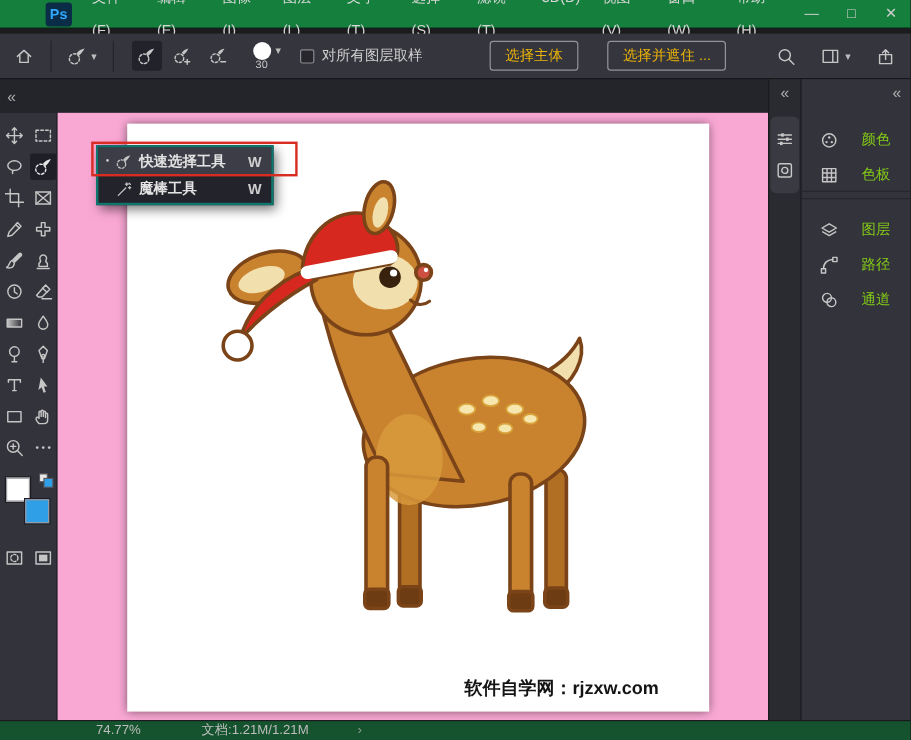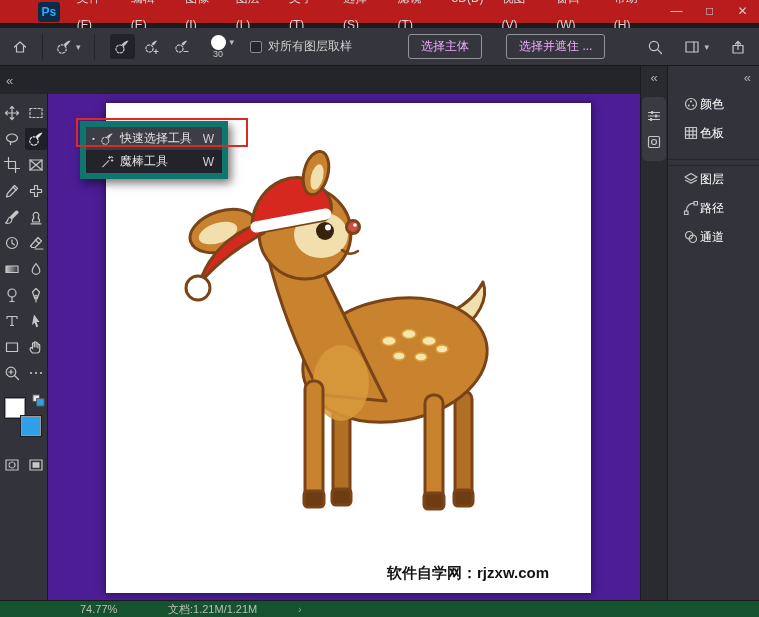--- a/index.html
+++ b/index.html
@@ -6,21 +6,21 @@
   html,body { background:#000; }
   #root{
     position:relative; width:759px; height:617px; overflow:hidden;
     background:#1c1c1f; color:#d6d6d6;
     font-family:"Liberation Sans", sans-serif; font-size:12px;
   }
   svg.i{ width:16px;height:16px; stroke:#c6c6c6; fill:none; stroke-width:1.2;
          stroke-linecap:round; stroke-linejoin:round; display:block; }
   
   .titlebar{ position:absolute; top:0; left:0; right:0; height:24px;
-    background:#b91c1c; border-bottom:1px solid #101014;
+    background:#15803d; border-bottom:1px solid #101014;
     display:flex; align-items:center;padding-left:30px; }
   .ps-logo{ width:23px; height:20px; margin-left:8px; background:#0a2c47;
     color:#31a8ff; font-weight:bold; font-size:12px; border-radius:3px;
     display:flex; align-items:center; justify-content:center; }
   .menus{ display:flex; margin-left:8px; }
   .menu{ padding:0 9px; line-height:27px; font-size:12px; color:#d6d6d6; cursor:default; }
   .wincontrols{ margin-left:auto; display:flex; }
   .winbtn{ width:33px; text-align:center; line-height:27px; font-size:12px; color:#cfcfcf; }
   
   .optionsbar{ position:absolute; top:28px; left:0; right:0; height:38px;
@@ -31,21 +31,21 @@
   .preset{ display:flex; align-items:center; gap:4px; padding:3px 4px; border-radius:3px; }
   .caret{ font-size:9px; color:#bdbdbd; }
   .modes{ display:flex; gap:5px; margin-left:6px; }
   .mode{ width:25px; height:25px; display:flex; align-items:center; justify-content:center; border-radius:3px; }
   .mode.sel{ background:#22222a; }
   .bsize{ margin-left:16px; display:grid; grid-template-columns:auto auto; column-gap:4px; align-items:center; }
   .bcircle{ width:15px; height:15px; border-radius:50%; background:#fff; }
   .bnum{ font-size:9px; color:#c6c6c6; text-align:center; line-height:9px; }
   .cbwrap{ display:flex; align-items:center; font-size:12px; color:#d0d0d0; }
   .cb{ width:12px; height:12px; background:#26262c; border:1px solid #8a8a8f; border-radius:2px; margin-right:6px; }
-  .btn{ background:transparent; border:1px solid #93939a; color:#f0abfc; border-radius:3px;
+  .btn{ background:transparent; border:1px solid #93939a; color:#eab308; border-radius:3px;
         padding:3px 12px; font-size:12px; font-family:"Liberation Sans",sans-serif;text-align:center; }
   .right-opts{ margin-left:auto; margin-right:8px; display:flex; align-items:center; gap:12px; }
   
   .tabbar{ position:absolute; top:66px; left:0; width:640px; height:28px;
     background:#24242b; display:flex; align-items:flex-end; }
   .collapse{ font-size:13px; color:#aeaeae; }
   .tabbar .collapse{ margin:0 0 6px 6px; }
   .tab{ height:24px; margin-left:12px; background:#3c3c45; display:flex; align-items:center;
     padding:0 10px; border-radius:4px 4px 0 0; font-size:12px; color:#cfcfcf; }
   .tabclose{ margin-left:10px; color:#9a9a9a; }
@@ -57,47 +57,47 @@
   .tool{ width:22px; height:22px; display:flex; align-items:center; justify-content:center; border-radius:2px; }
   .tool.selected{ background:#1f1f27; }
   .swatches{ position:relative; width:42px; height:46px; margin-top:10px; }
   .fg{ position:absolute; left:2px; top:4px; width:20px; height:20px; background:#fff;
        border:1px solid #9a9aa0; box-shadow:0 0 0 1px #1c1c22; }
   .bgc{ position:absolute; left:18px; top:22px; width:20px; height:20px; background:#2f9fe8;
        border:1px solid #9a9aa0; box-shadow:0 0 0 1px #1c1c22; }
   .swmini{ position:absolute; right:0; top:0; }
   .bottomtools{ display:grid; grid-template-columns:22px 22px; gap:4px 2px; margin-top:14px; }
   
-  .canvas-area{ position:absolute; left:48px; top:94px; width:592px; bottom:17px; background:#4c1d95; }
+  .canvas-area{ position:absolute; left:48px; top:94px; width:592px; bottom:17px; background:#f9a8d4; }
   .page{ position:absolute; left:58px; top:9px; width:485px; height:490px; background:#ffffff;
     box-shadow:0 0 8px rgba(0,0,0,.55); }
   .deer{ position:absolute; inset:0; width:485px; height:490px; }
   .watermark{ position:absolute; right:42px; bottom:10px; font-size:15px; font-weight:bold; color:#141414; }
   
   .flyout{ position:absolute; left:80px; top:121px; width:148px; background:#23232b;
-    border:6px solid #0f766e; box-shadow:3px 4px 9px rgba(0,0,0,.55); z-index:20; }
+    border:2px solid #0f766e; box-shadow:3px 4px 9px rgba(0,0,0,.55); z-index:20;font-weight:bold; }
   .flyrow{ height:23px; display:flex; align-items:center; padding:0 8px 0 3px; font-size:12px; color:#e2e2e2; }
   .flyrow.sel{ background:#3d3d47; }
   .marker{ width:9px; font-size:7px; color:#e8e8e8; text-align:center; }
   .flyicon{ width:18px; display:flex; justify-content:center; }
   .flylabel{ margin-left:4px; }
   .flyshort{ margin-left:auto; color:#cfcfcf; }
   .annotation{ position:absolute; left:76px; top:118px; width:172px; height:29px;
     border:2px solid #d92b22; z-index:30; pointer-events:none; }
   
   .dock-narrow{ position:absolute; left:640px; top:66px; width:27px; bottom:17px;
     background:#2a2a31; border-left:1px solid #1a1a1e; }
   .dock-narrow .collapse{ display:block; text-align:center; margin-top:4px; }
   .dock-pill{ width:24px; margin:12px auto 0; background:#3a3a42; border-radius:5px; padding:6px 0; }
   .dockicon{ width:24px; height:26px; display:flex; align-items:center; justify-content:center; }
   .dock-wide{ position:absolute; left:667px; top:66px; width:92px; bottom:17px;
     background:#33333b; border-left:1px solid #1a1a1e; }
   .dock-wide .collapse{ position:absolute; top:4px; right:8px; }
   .panel-list{ margin-top:30px; }
-  .pitem{ height:29px; display:flex; align-items:flex-start; padding-left:15px; gap:1px; font-size:12px; color:#ffffff; }
+  .pitem{ height:29px; display:flex; align-items:flex-end; padding-left:15px; gap:19px; font-size:12px; color:#84cc16; }
   .pdiv{ height:1px; background:#26262c; margin:5px 0; }
   
   .statusbar{ position:absolute; left:0; right:0; bottom:0; height:17px;
     background:#14532d; border-top:1px solid #1a1a1e; font-size:11px; color:#bdbdbd; }
   .statusbar span{ position:absolute; line-height:16px; }
   .st-zoom{ left:80px; }
   .st-doc{ left:168px; }
   .st-chev{ left:298px; color:#9a9a9a; }
 </style>
 </head>

